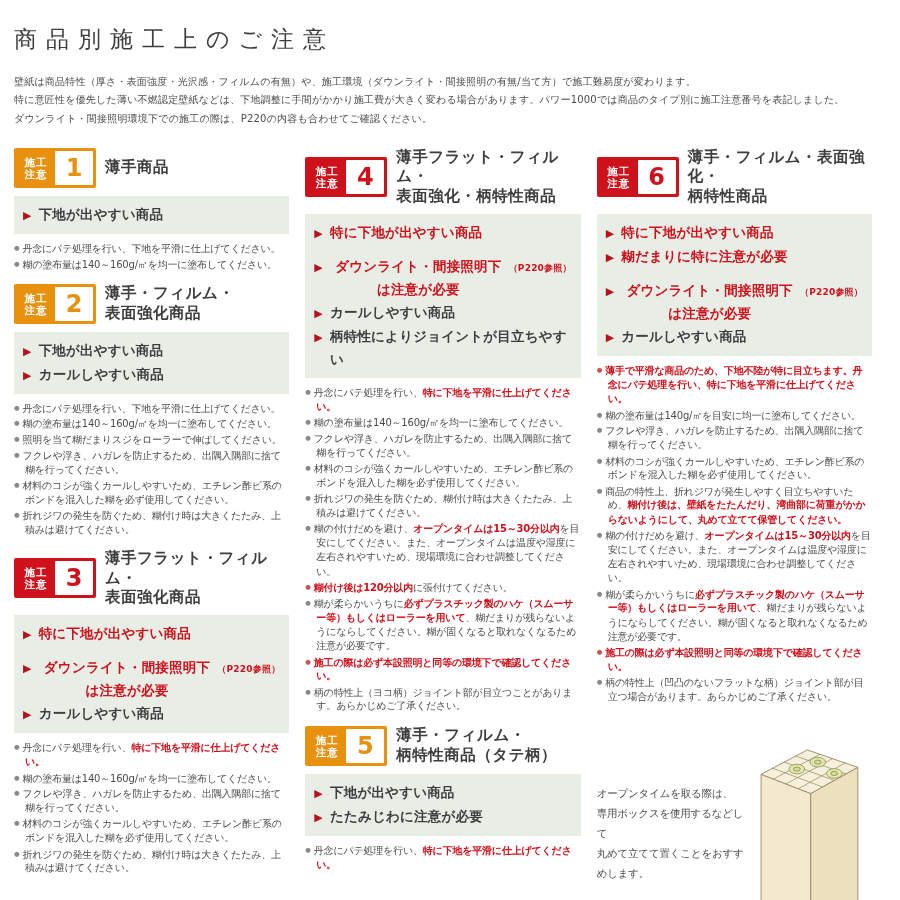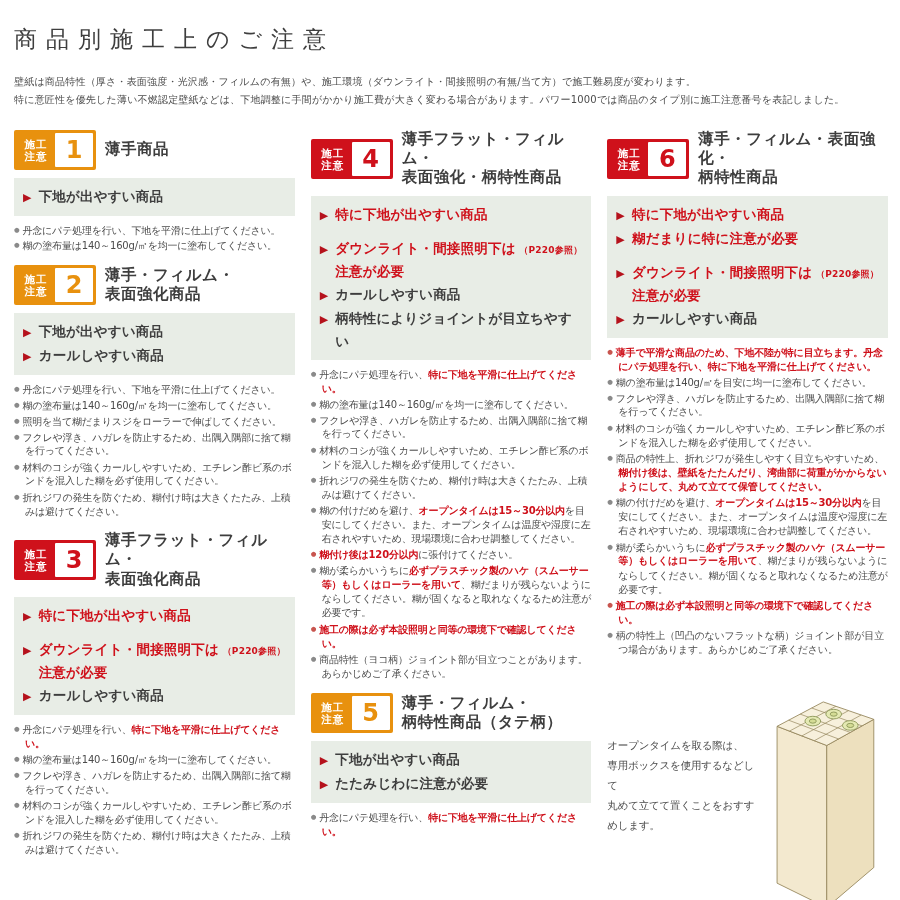--- a/index.html
+++ b/index.html
@@ -6,21 +6,21 @@
     --orange:#E8910E; --red:#CF111B; --arrow:#B5121C;
     --feature_bg:#E8EDE6; --heading_text:#3E3E3E; --body_text:#4B4B4B; --bullet_dot:#8A8A8A;
   }
   *{box-sizing:border-box;}
   html,body{margin:0;padding:0;}
   body{
     width:900px;height:900px;background:#ffffff;overflow:hidden;
     font-family:"DejaVu Sans","Liberation Sans",sans-serif;
     -webkit-font-smoothing:antialiased;
   }
-  .page{width:900px;height:760px;padding:26px 12px 0 14px;}
+  .page{width:900px;height:760px;padding:26px 28px 0 14px;}
   .page-title{
     font-size:23px;font-weight:500;color:var(--heading_text);
     letter-spacing:9px;line-height:1.2;margin:0;
   }
   .intro{margin-top:19px;font-size:10px;line-height:18.5px;color:var(--body_text);letter-spacing:0.2px;}
   .columns{margin-top:20px;display:grid;grid-template-columns:repeat(3,1fr);gap:0 16px;align-items:start;}
   .note-section{margin-bottom:12px;}
   .section-head{display:flex;align-items:center;gap:9px;}
   .badge{display:flex;width:82px;min-width:82px;height:40px;padding:3px;border-radius:2px;}
   .badge.orange{background:var(--orange);}
@@ -29,40 +29,41 @@
     color:#fff;font-size:10.5px;font-weight:700;line-height:12px;letter-spacing:1px;}
   .badge-num{flex:1;background:#fff;border-radius:1px;display:flex;align-items:center;justify-content:center;
     font-size:24px;font-weight:700;}
   .badge.orange .badge-num{color:var(--orange);}
   .badge.red .badge-num{color:var(--red);}
   .section-title{font-size:15.5px;font-weight:700;color:var(--heading_text);line-height:1.25;letter-spacing:0.5px;}
   .feature-box{margin-top:8px;background:var(--feature_bg);padding:7px 9px;}
   .feature-item{display:flex;align-items:baseline;font-size:13.5px;font-weight:700;
     color:var(--heading_text);line-height:23px;letter-spacing:0.2px;}
   .feature-item .arrow{color:var(--arrow);font-size:11px;margin-right:7px;flex:none;}
-  .feature-item.red .feature-text{color:var(--red);}
+  .feature-item.red .feature-text{color:var(--red);text-align:center;}
   .feature-note{font-size:9px;margin-left:2px;color:var(--red);font-weight:700;white-space:nowrap;margin-top:12px;}
   .bullets{margin-top:7px;}
   .bullet{font-size:10px;line-height:14.3px;color:var(--body_text);margin:0 0 1px 0;
     padding-left:11px;text-indent:-11px;letter-spacing:-0.2px;}
   .bullet .dot{font-size:6.5px;margin-right:3px;color:var(--bullet_dot);vertical-align:1.5px;}
   .bullet .dot.red-dot{color:#C8554F;}
   .bullet .red{color:var(--red);font-weight:bold;}
   .illus{display:flex;align-items:flex-start;justify-content:space-between;margin-top:24px;padding-right:2px;}
   .illus-caption{margin-top:54px;font-size:10.5px;line-height:20px;color:var(--body_text);letter-spacing:-0.2px;}
   .illus-art{flex:none;}
 </style>
 </head>
 <body>
 
 <div class="page">
   <h1 class="page-title">商品別施工上のご注意</h1>
   <div class="intro">
       <div class="intro-line">壁紙は商品特性（厚さ・表面強度・光沢感・フィルムの有無）や、施工環境（ダウンライト・間接照明の有無/当て方）で施工難易度が変わります。</div>
       <div class="intro-line">特に意匠性を優先した薄い不燃認定壁紙などは、下地調整に手間がかかり施工費が大きく変わる場合があります。パワー1000では商品のタイプ別に施工注意番号を表記しました。</div>
+      <div class="intro-line">ダウンライト・間接照明環境下での施工の際は、P220の内容も合わせてご確認ください。</div>
     </div>
   <div class="columns">
       <div class="col">
         <section class="note-section">
           <div class="section-head">
             <div class="badge orange">
               <div class="badge-label">
                 <span>施工</span>
                 <span>注意</span>
               </div>
@@ -180,21 +181,21 @@
           <div class="bullets">
             <p class="bullet"><span class="dot">●</span><span>丹念にパテ処理を行い、</span><span class="red">特に下地を平滑に仕上げてください。</span></p>
             <p class="bullet"><span class="dot">●</span><span>糊の塗布量は140～160g/㎡を均一に塗布してください。</span></p>
             <p class="bullet"><span class="dot">●</span><span>フクレや浮き、ハガレを防止するため、出隅入隅部に捨て糊を行ってください。</span></p>
             <p class="bullet"><span class="dot">●</span><span>材料のコシが強くカールしやすいため、エチレン酢ビ系のボンドを混入した糊を必ず使用してください。</span></p>
             <p class="bullet"><span class="dot">●</span><span>折れジワの発生を防ぐため、糊付け時は大きくたたみ、上積みは避けてください。</span></p>
             <p class="bullet"><span class="dot">●</span><span>糊の付けだめを避け、</span><span class="red">オープンタイムは15～30分以内</span><span>を目安にしてください。また、オープンタイムは温度や湿度に左右されやすいため、現場環境に合わせ調整してください。</span></p>
             <p class="bullet"><span class="dot red-dot">●</span><span class="red">糊付け後は120分以内</span><span>に張付けてください。</span></p>
             <p class="bullet"><span class="dot">●</span><span>糊が柔らかいうちに</span><span class="red">必ずプラスチック製のハケ（スムーサー等）もしくはローラーを用いて</span><span>、糊だまりが残らないようにならしてください。糊が固くなると取れなくなるため注意が必要です。</span></p>
             <p class="bullet"><span class="dot red-dot">●</span><span class="red">施工の際は必ず本設照明と同等の環境下で確認してください。</span></p>
-            <p class="bullet"><span class="dot">●</span><span>商品特性（ヨコ柄）ジョイント部が目立つことがあります。あらかじめご了承ください。</span></p>
+            <p class="bullet"><span class="dot">●</span><span>柄の特性上（ヨコ柄）ジョイント部が目立つことがあります。あらかじめご了承ください。</span></p>
           </div>
         </section>
         <section class="note-section">
           <div class="section-head">
             <div class="badge orange">
               <div class="badge-label">
                 <span>施工</span>
                 <span>注意</span>
               </div>
               <div class="badge-num">5</div>

